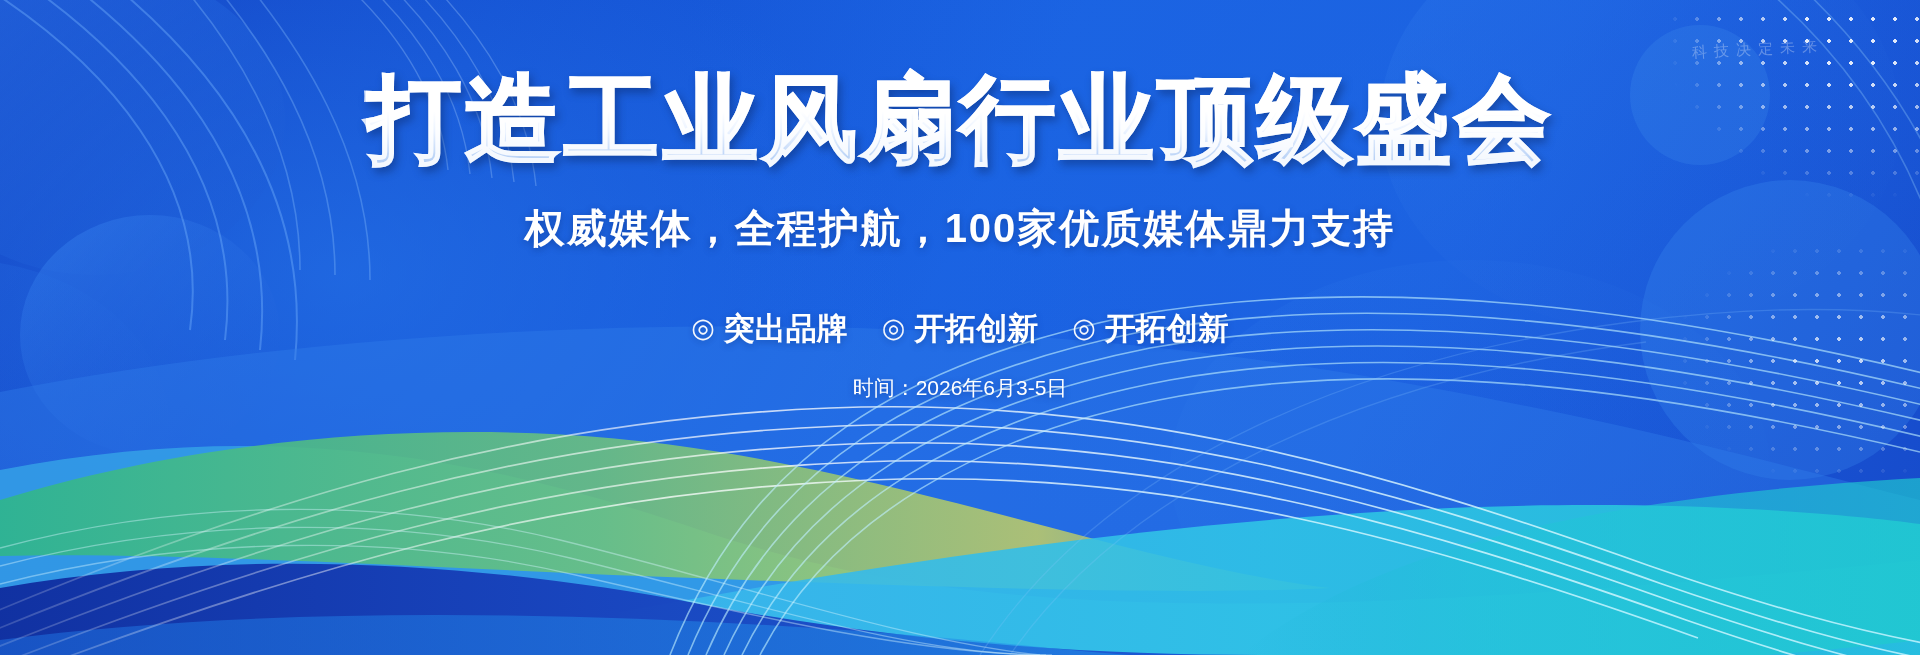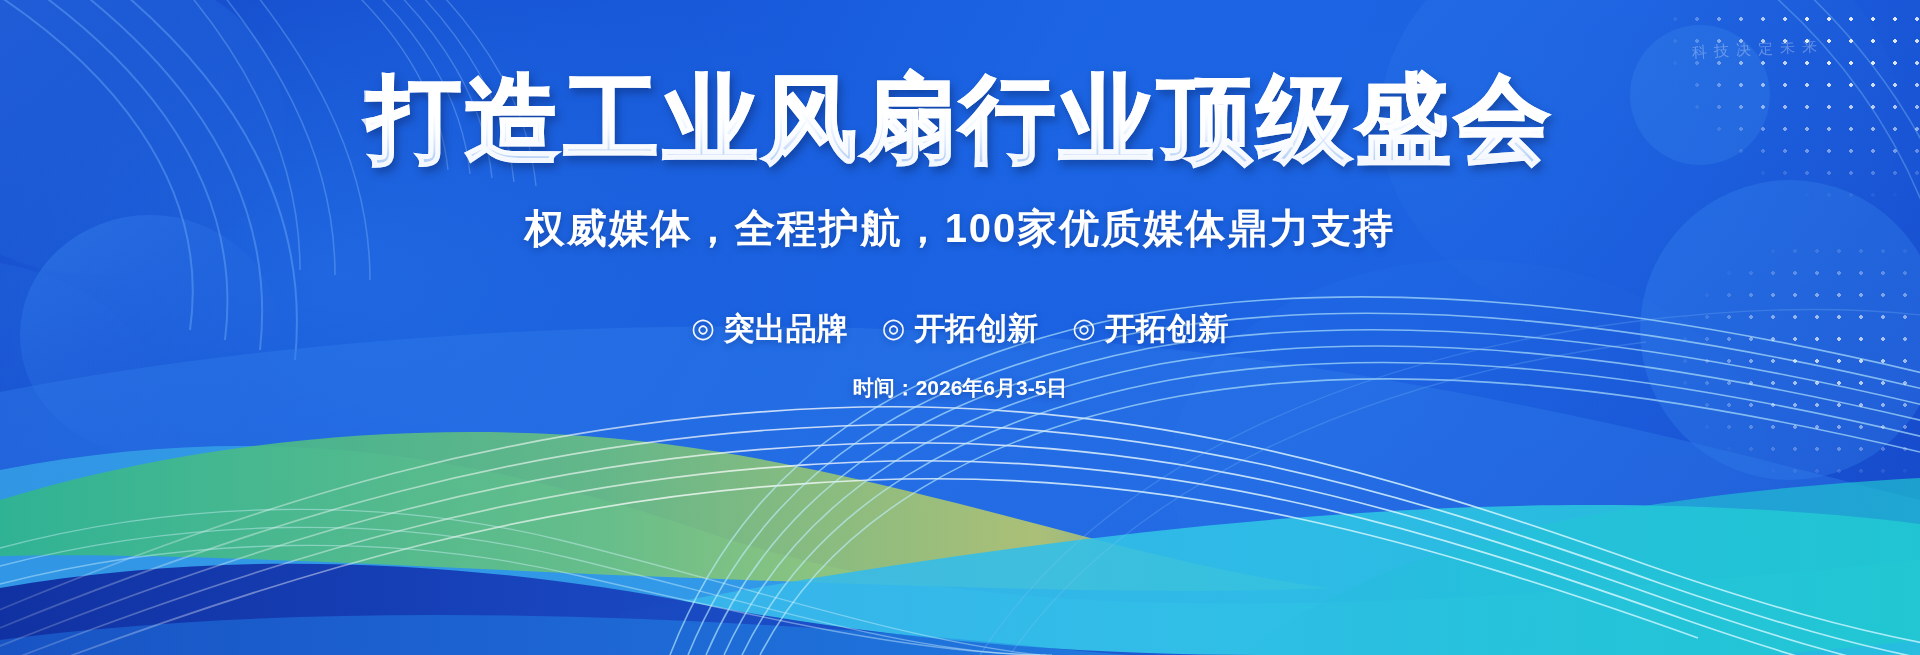--- a/index.html
+++ b/index.html
@@ -92,21 +92,21 @@
   .feature { display:flex; align-items:center; gap:9px; }
   .feature .marker {
     font-size:27px; font-weight:normal; line-height:1;
     color:#ffffff; opacity:.95;
   }
 
   .meta {
     margin-top:24px;
     display:flex; align-items:center; gap:42px;
     font-size:21px;
-    font-weight:bold;
+    font-weight:normal;
     color:#ffffff;
     white-space:nowrap;
     text-shadow:0 2px 6px rgba(10,45,120,0.4);
   }
 </style>
 </head>
 <body>
 
 <div class="banner">
 

